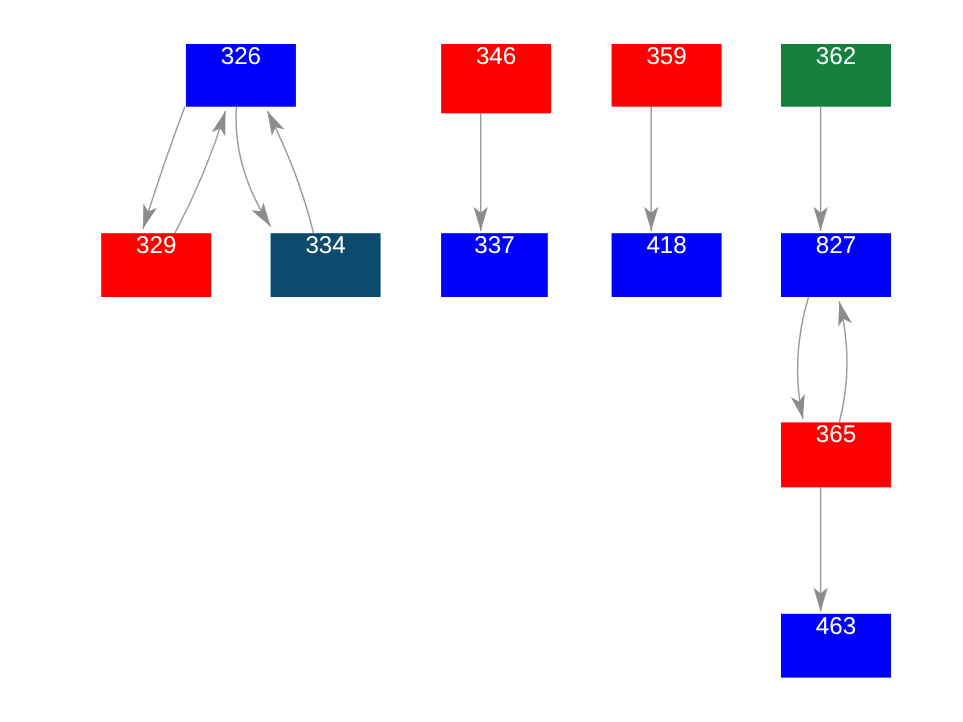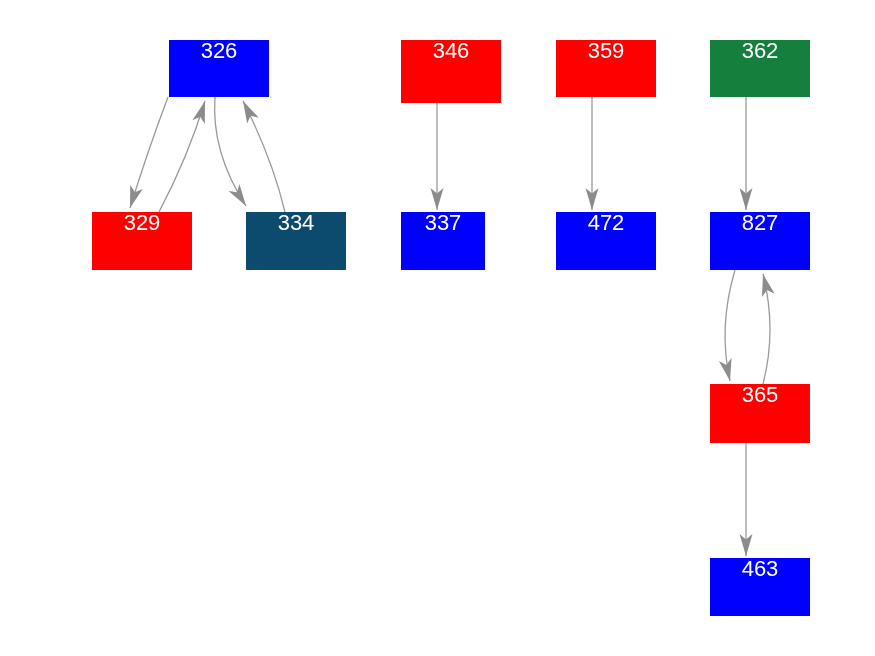--- a/index.html
+++ b/index.html
@@ -49,28 +49,28 @@
     </div>
     <div class="node" style="left: 78px; top: 212px; width: 100px; height: 58px; background: rgb(255, 0, 0); color: rgb(255, 255, 255);">
       <span>329</span>
     </div>
     <div class="node" style="left: 232px; top: 212px; width: 100px; height: 58px; background: #0c4a6e; color: rgb(255, 255, 255);">
       <span>334</span>
     </div>
     <div class="node" style="left: 387px; top: 40px; width: 100px; height: 63px; background: rgb(255, 0, 0); color: rgb(255, 255, 255);">
       <span>346</span>
     </div>
-    <div class="node" style="left: 387px; top: 212px; width: 84px; height: 58px; background: rgb(0, 0, 255); color: rgb(255, 255, 255);">
+    <div class="node" style="left: 387px; top: 212px; width: 97px; height: 58px; background: rgb(0, 0, 255); color: rgb(255, 255, 255);">
       <span>337</span>
     </div>
     <div class="node" style="left: 542px; top: 40px; width: 100px; height: 57px; background: rgb(255, 0, 0); color: rgb(255, 255, 255);">
       <span>359</span>
     </div>
     <div class="node" style="left: 542px; top: 212px; width: 100px; height: 58px; background: rgb(0, 0, 255); color: rgb(255, 255, 255);">
-      <span>472</span>
+      <span>418</span>
     </div>
     <div class="node" style="left: 696px; top: 40px; width: 100px; height: 57px; background: #15803d; color: rgb(255, 255, 255);">
       <span>362</span>
     </div>
     <div class="node" style="left: 696px; top: 212px; width: 100px; height: 58px; background: rgb(0, 0, 255); color: rgb(255, 255, 255);">
       <span>827</span>
     </div>
     <div class="node" style="left: 696px; top: 384px; width: 100px; height: 59px; background: rgb(255, 0, 0); color: rgb(255, 255, 255);">
       <span>365</span>
     </div>

